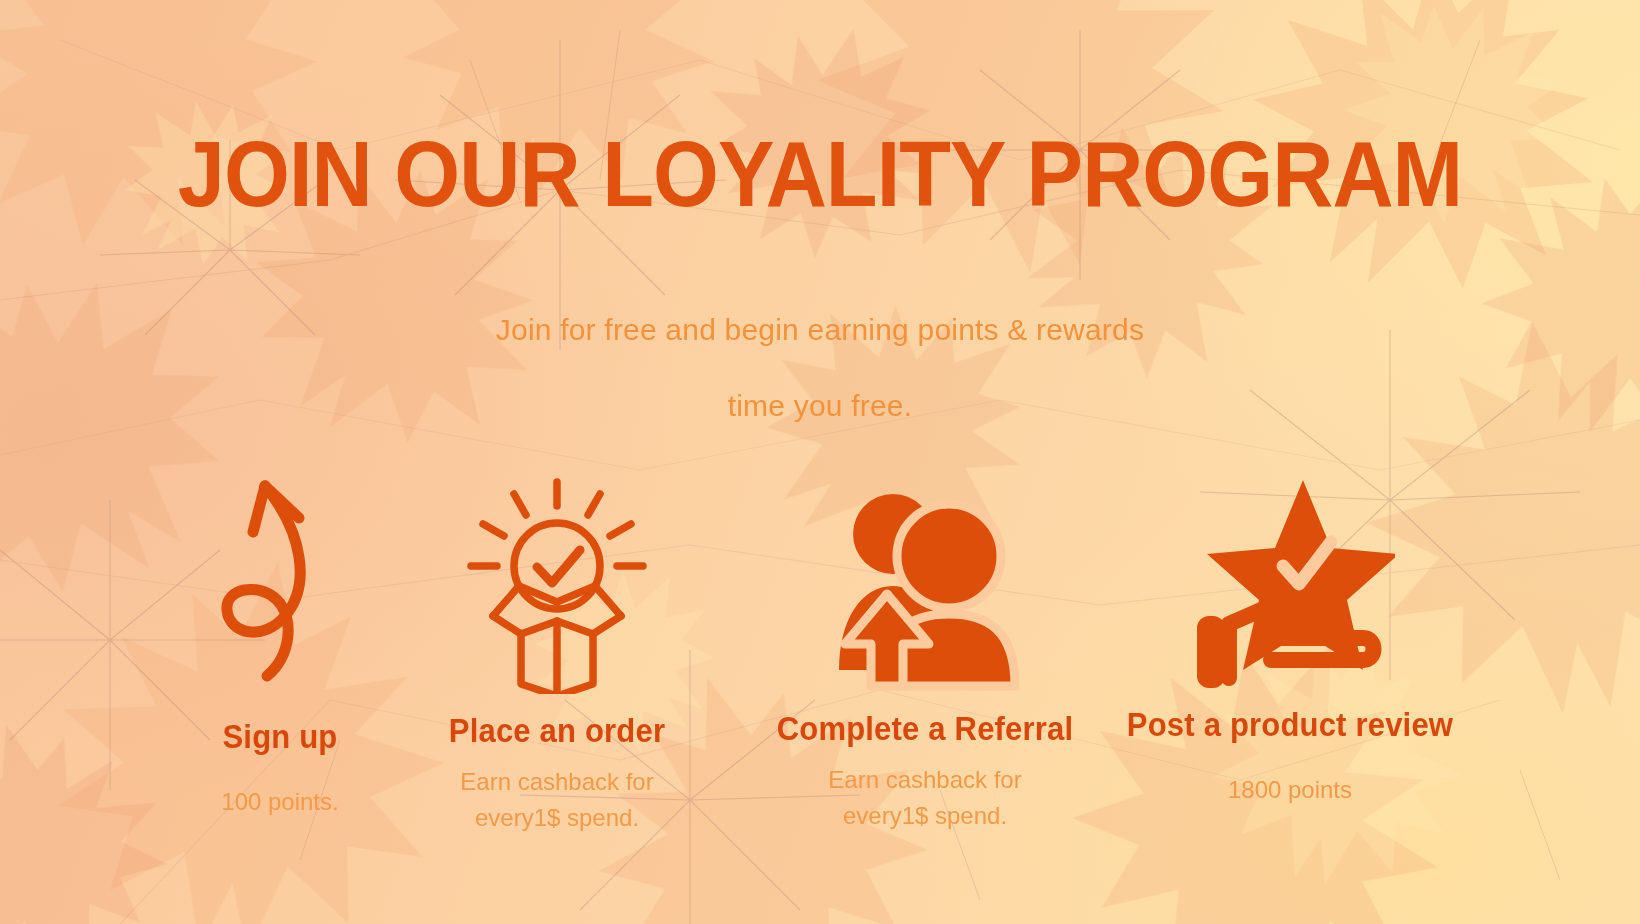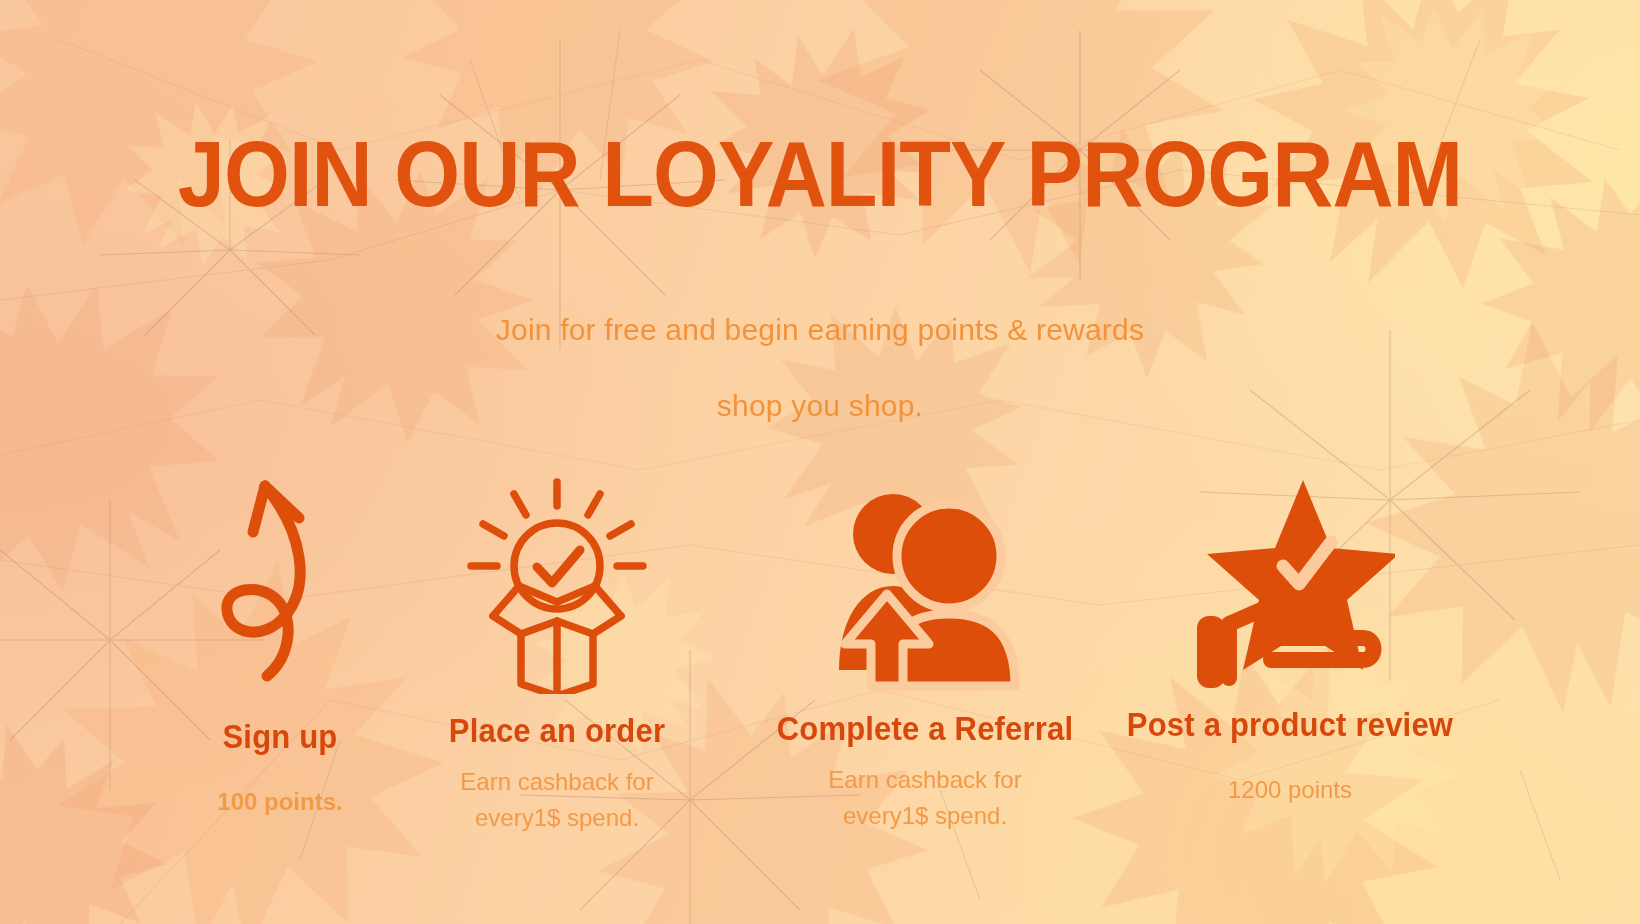--- a/index.html
+++ b/index.html
@@ -109,21 +109,21 @@
   #feature-0 { left: 0px;   width: 260px; }
   #feature-1 { left: 272px; width: 270px; }
   #feature-2 { left: 610px; width: 330px; }
   #feature-3 { left: 960px; width: 360px; }
 
   #feature-0 .title { margin-top: 24px; }
   #feature-1 .title { margin-top: 18px; }
   #feature-2 .title { margin-top: 16px; }
   #feature-3 .title { margin-top: 12px; }
 
-  #feature-0 .caption { margin-top: 28px; font-weight: bold; }
+  #feature-0 .caption { margin-top: 28px; }
   #feature-3 .caption { margin-top: 28px; }
 </style>
 </head>
 <body>
 
 <div id="banner">
 
   <svg id="bg-layer" viewBox="0 0 1640 924" preserveAspectRatio="none">
     <defs>
       <g id="maple">
@@ -203,21 +203,21 @@
                M300,860 L340,740 M980,900 L940,790 M1560,880 L1520,770"></path>
     </g>
   </svg>
 
   <div id="content">
 
     <div class="headline">JOIN OUR LOYALITY PROGRAM</div>
 
     <div class="subtitle">
       <div>Join for free and begin earning points &amp; rewards</div>
-      <div>shop you shop.</div>
+      <div>time you free.</div>
     </div>
 
     <div class="features">
 
       <div class="feature" id="feature-0">
         <div class="icon-box">
           <svg width="130" height="220" viewBox="0 0 130 220">
             <g fill="none" stroke="#dd4e0b" stroke-width="11" stroke-linecap="round" stroke-linejoin="round">
               <path d="M50,12 C 88,58 96,112 70,142 C 48,168 14,160 12,136
                        C 10,114 44,108 62,126 C 80,144 76,182 52,202"></path>
@@ -291,18 +291,18 @@
             <g fill="none" stroke="#dd4e0b" stroke-width="16" stroke-linecap="round" stroke-linejoin="round">
 
               <path d="M44,204 L44,150 L76,136 C96,128 120,132 136,144
                        C146,152 140,164 126,164 L96,164"></path>
               <path d="M96,164 L178,164 C192,164 192,186 178,186 L86,186"></path>
             </g>
             <rect x="12" y="142" width="28" height="72" rx="12" fill="#dd4e0b"></rect>
           </svg>
         </div>
         <div class="title">Post a product review</div>
-        <div class="caption">1200 points</div>
+        <div class="caption">1800 points</div>
       </div>
 
     </div>
   </div>
 </div>
 
 </body></html>

